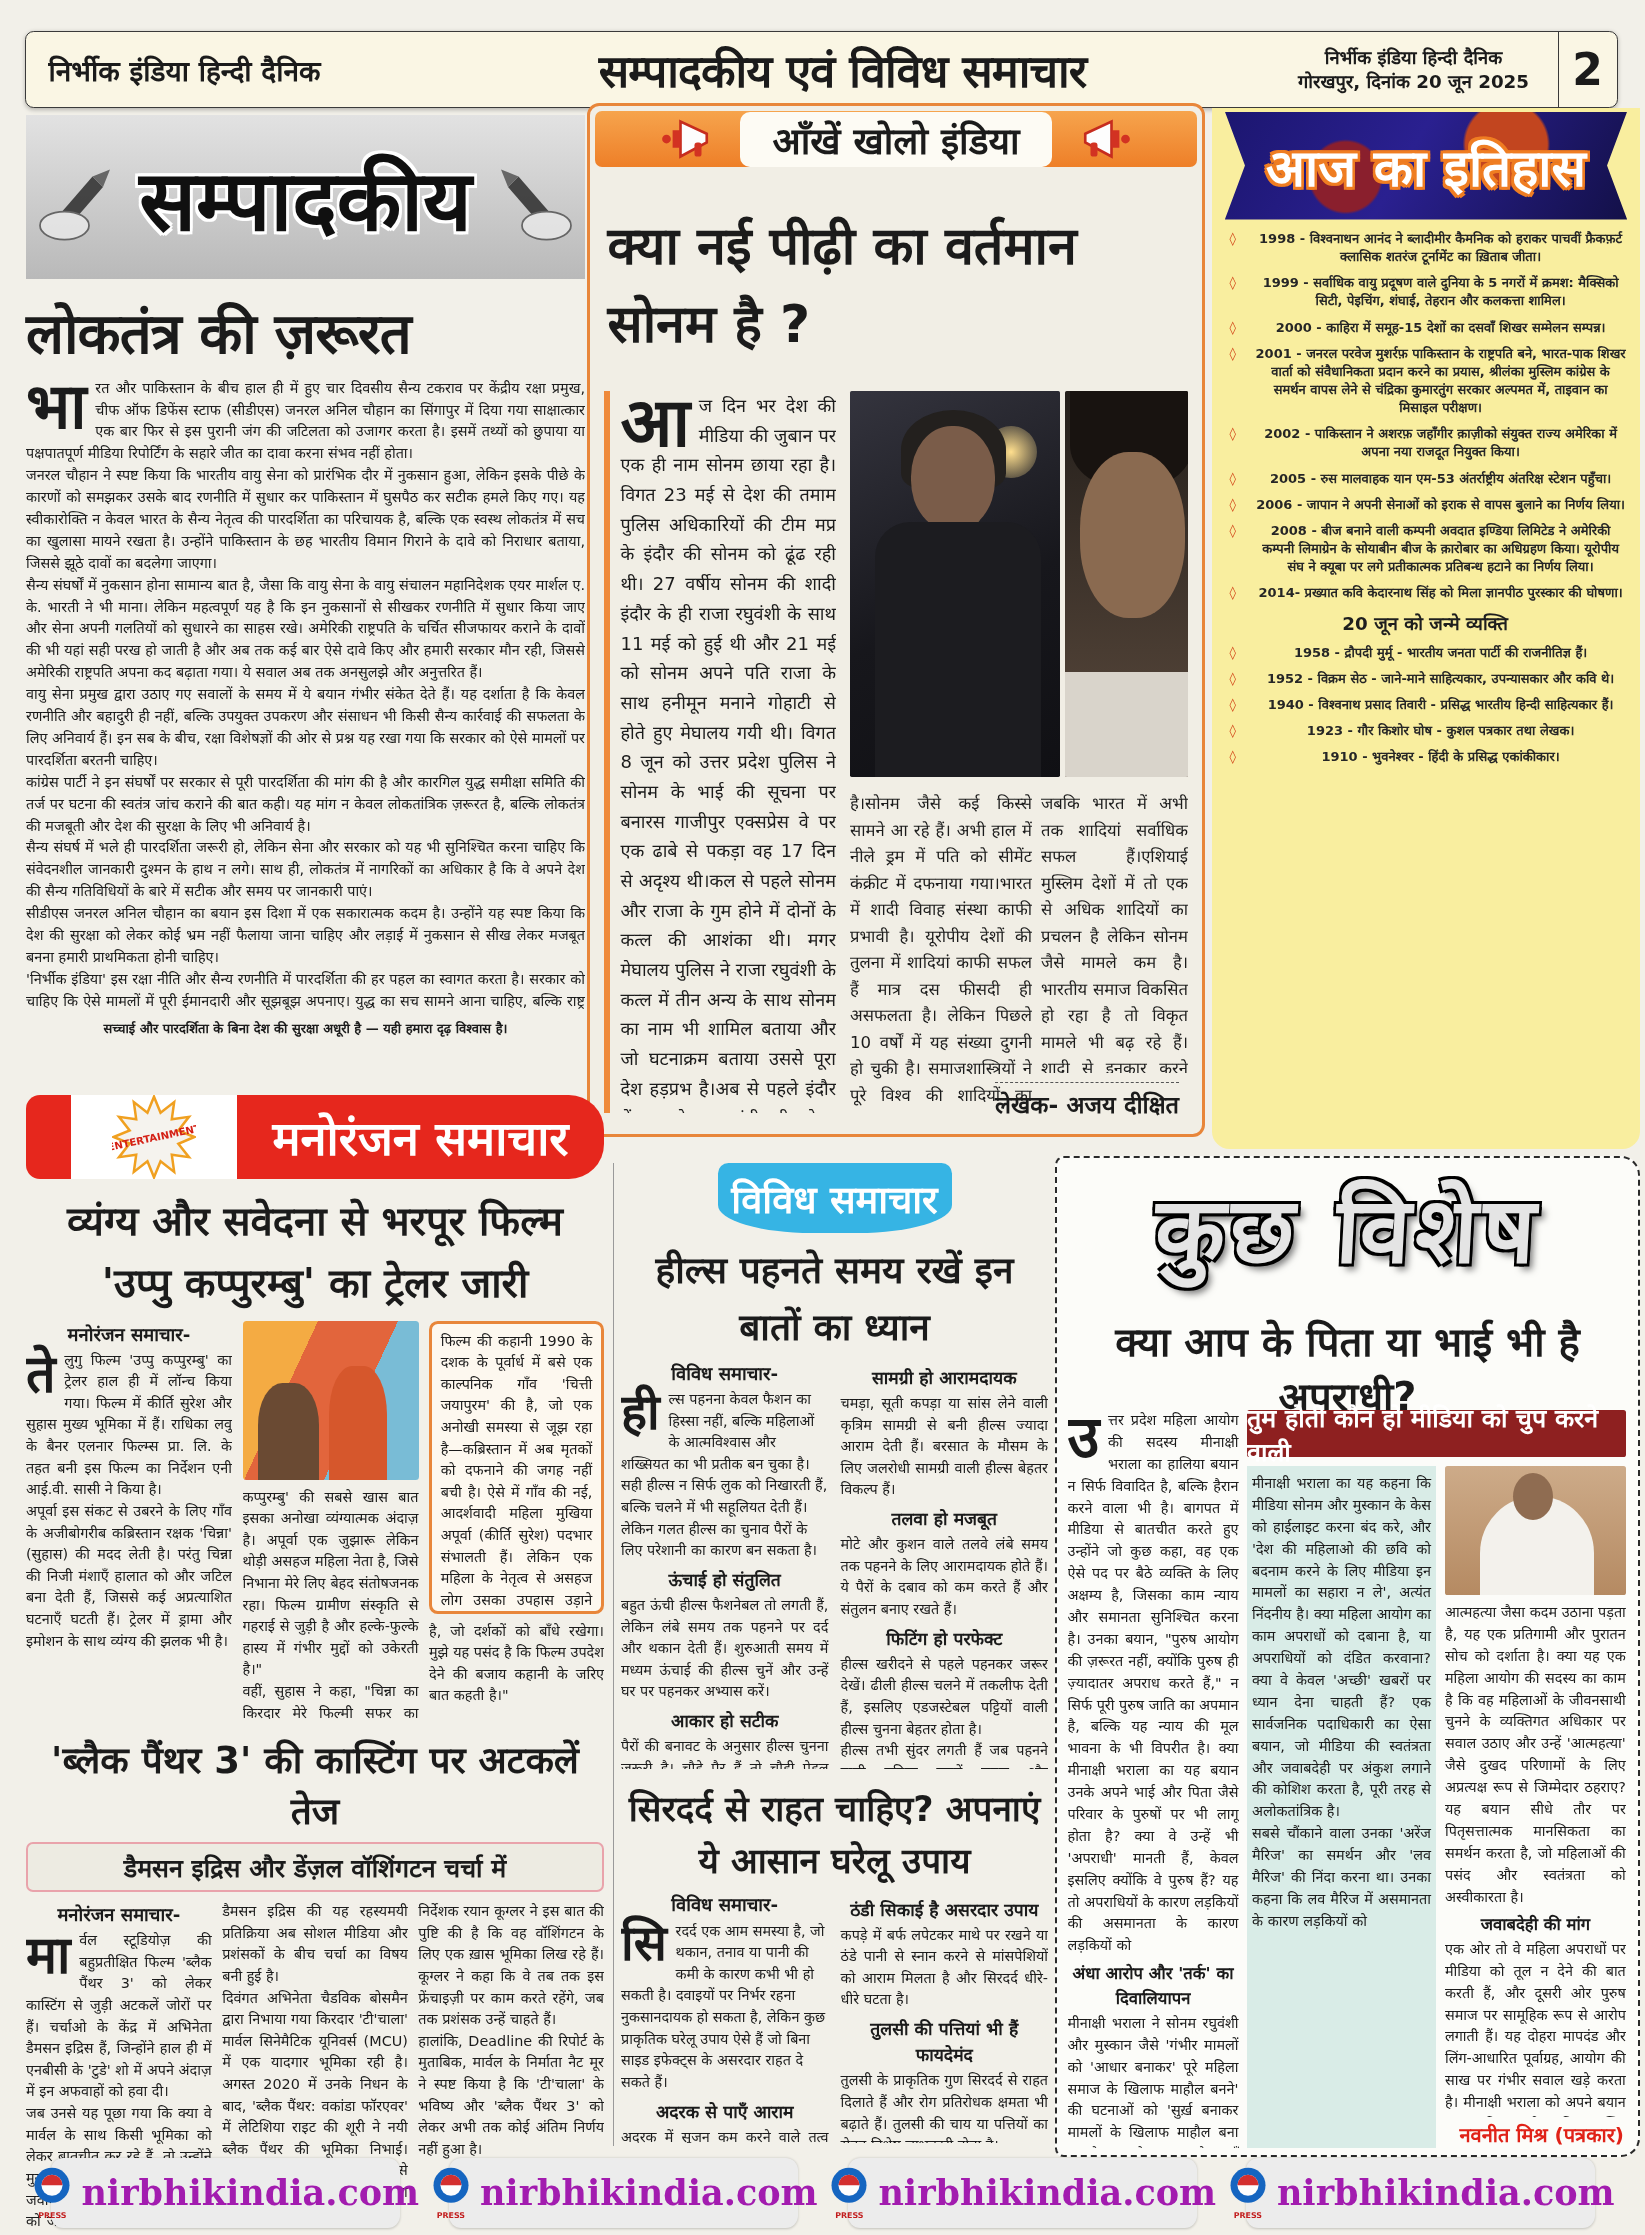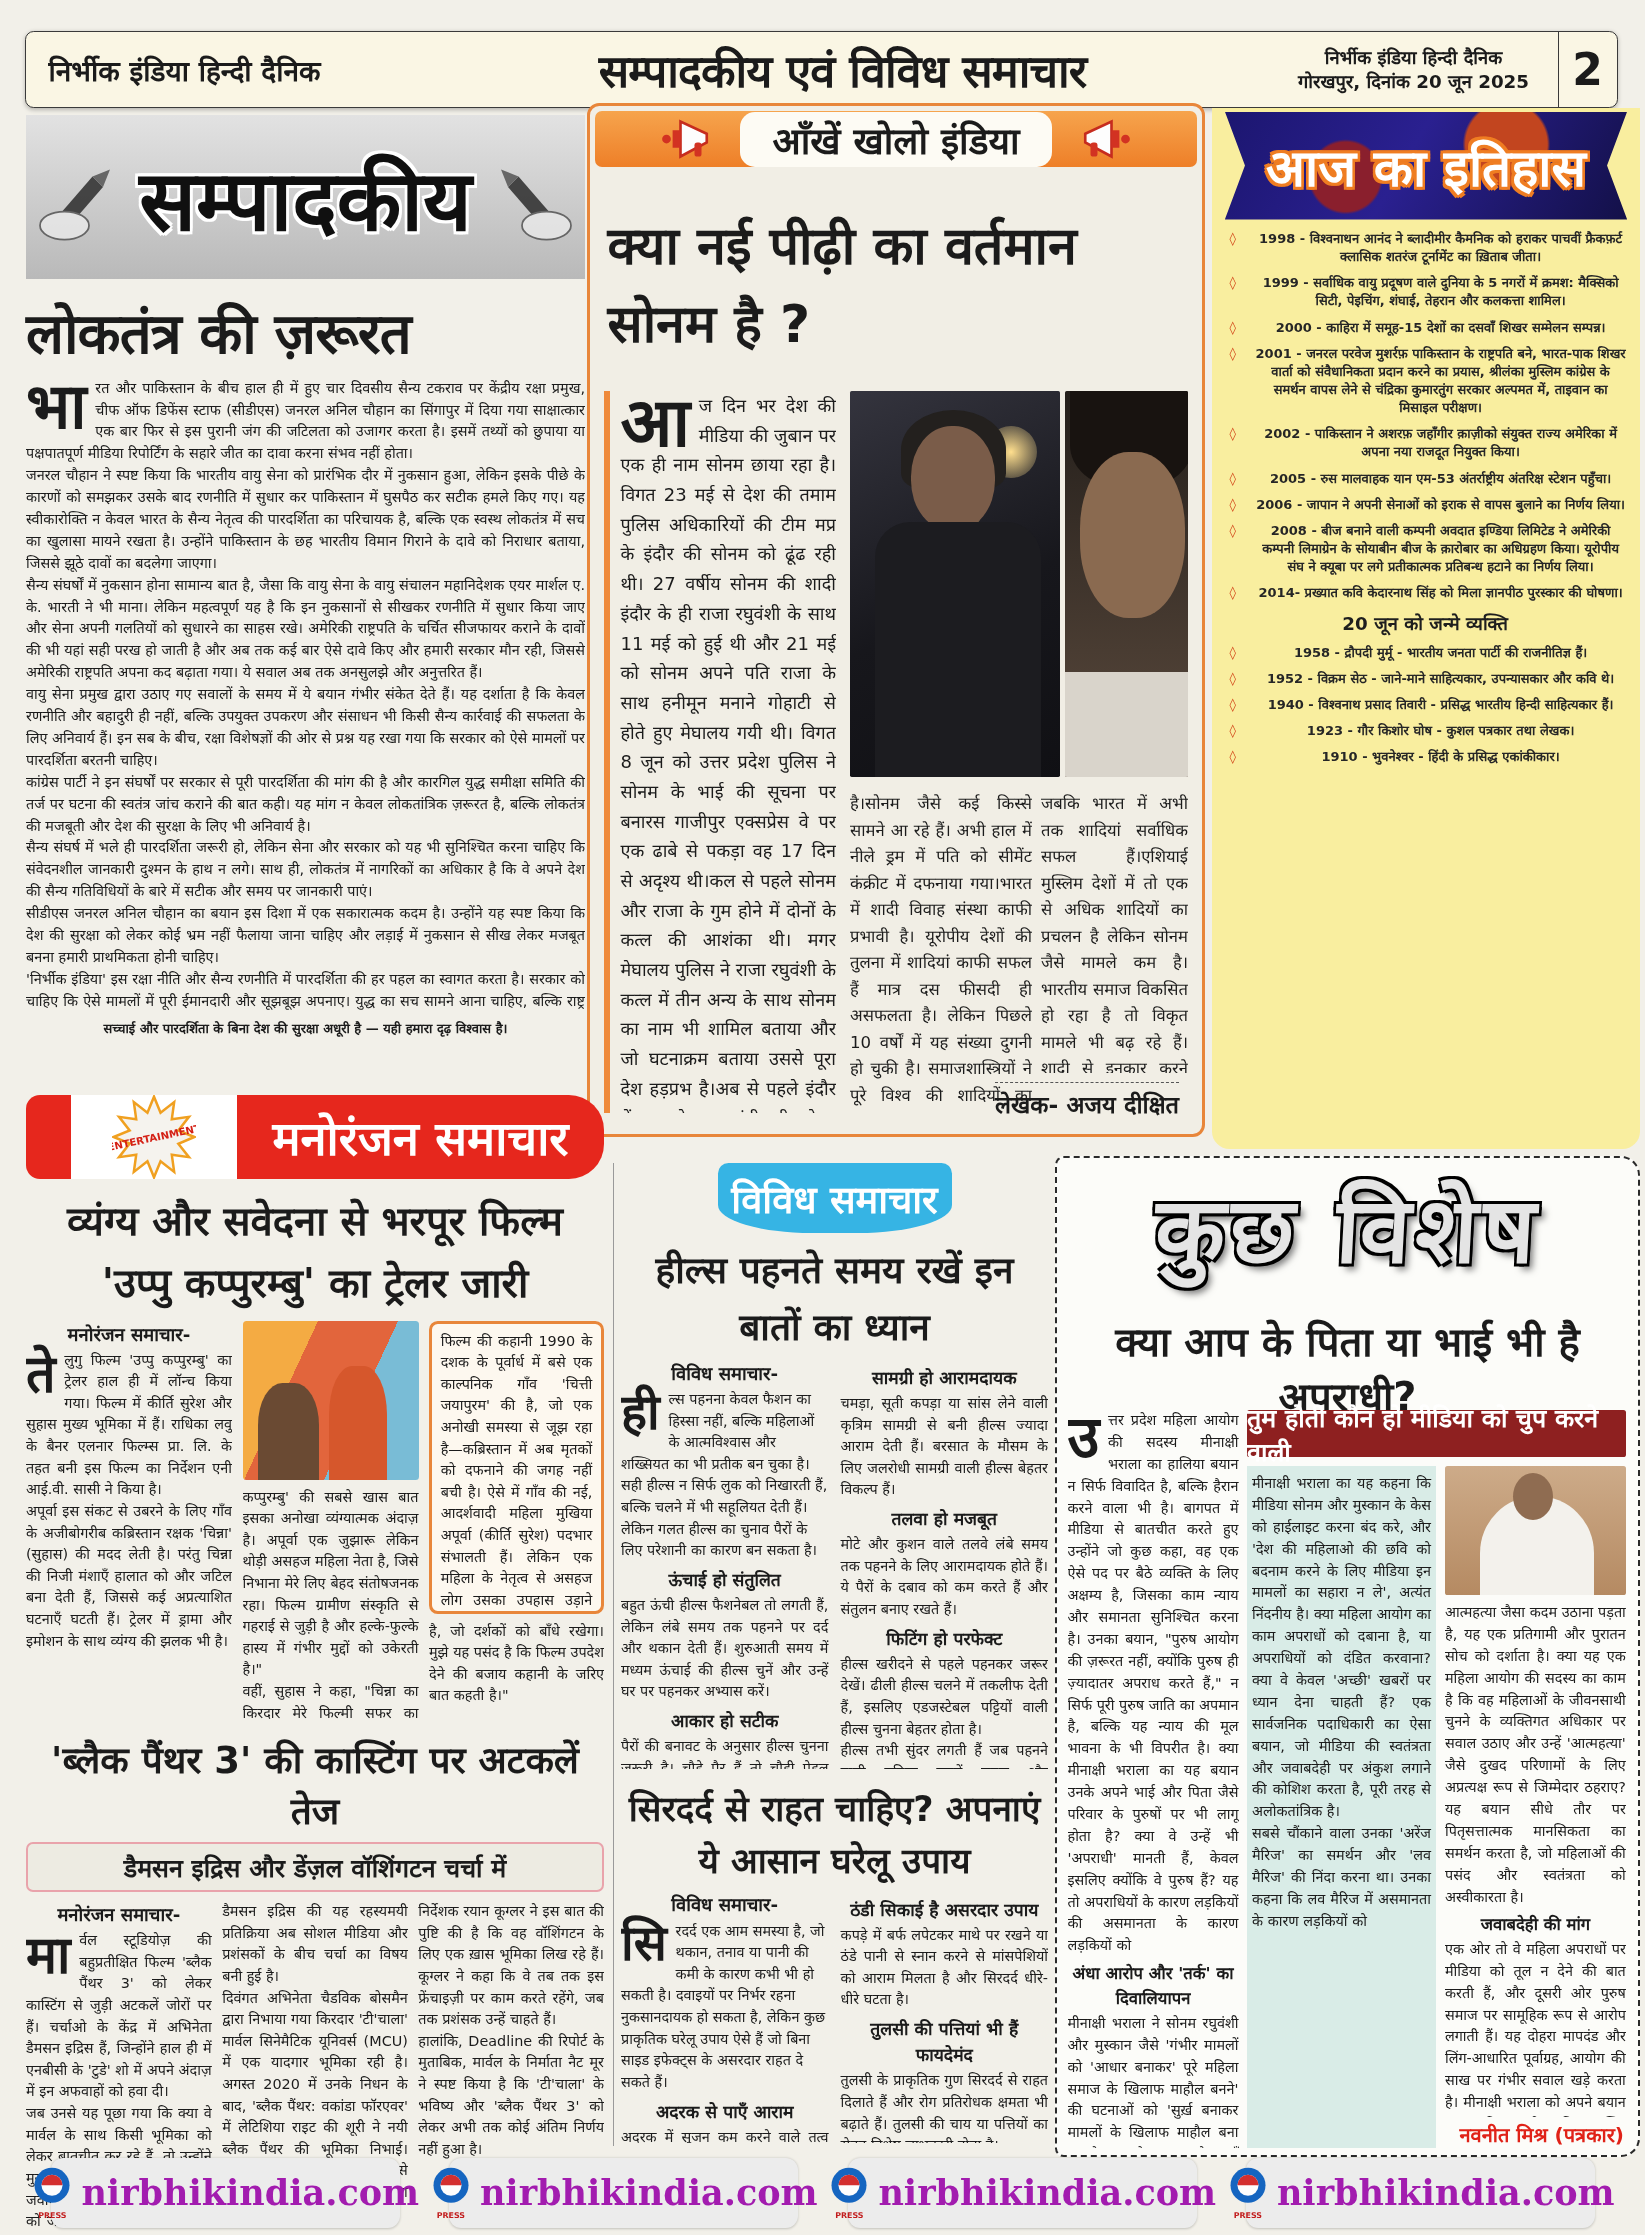--- a/index.html
+++ b/index.html
@@ -35,21 +35,21 @@
   .ed-body{height:634px;font-size:14.4px;line-height:1.52;}
   .dropcap{float:left;font-weight:800;line-height:.82;margin:3.5px 8.7px 0 0;}
   .ed-body .dropcap{font-size:63px;}
   .ed-close{margin-top:7px;text-align:center;font-weight:800;font-size:13px;}
 
   
   .eyes{position:absolute;left:587px;top:103px;width:618px;height:1034px;
         background:#f1eee5;border:3.5px solid #e8863a;border-radius:12.2px;box-sizing:border-box;}
   .eyes-banner{margin:5.2px;height:56px;background:linear-gradient(#f6a44d,#ee7f28);
                border-radius:7px;position:relative;display:flex;align-items:center;justify-content:center;}
-  .eyes-banner-inner{background:#fdfbf4;border-radius:15px;padding:2px 33px;
+  .eyes-banner-inner{background:#fdfbf4;border-radius:10px;padding:2px 33px;
                      font-size:37px;font-weight:900;}
   .mega{position:absolute;top:7px;}
   .mega-l{left:61px;transform:scaleX(-1);}
   .mega-r{right:61px;}
   .eyes-headline{padding:5.2px 17.5px 0 17.5px;font-size:52px;font-weight:800;line-height:1.5;}
   .eyes-c1{position:absolute;left:14px;top:285px;width:232px;bottom:21px;
            border-left:6.1px solid #ef8a3b;padding-left:10.5px;box-sizing:border-box;
            font-size:18px;line-height:1.65;}
   .eyes-c1 .dropcap{font-size:68px;}
   .eyes-photos{position:absolute;left:260px;top:285px;right:14px;height:386px;display:flex;gap:5.2px;}

